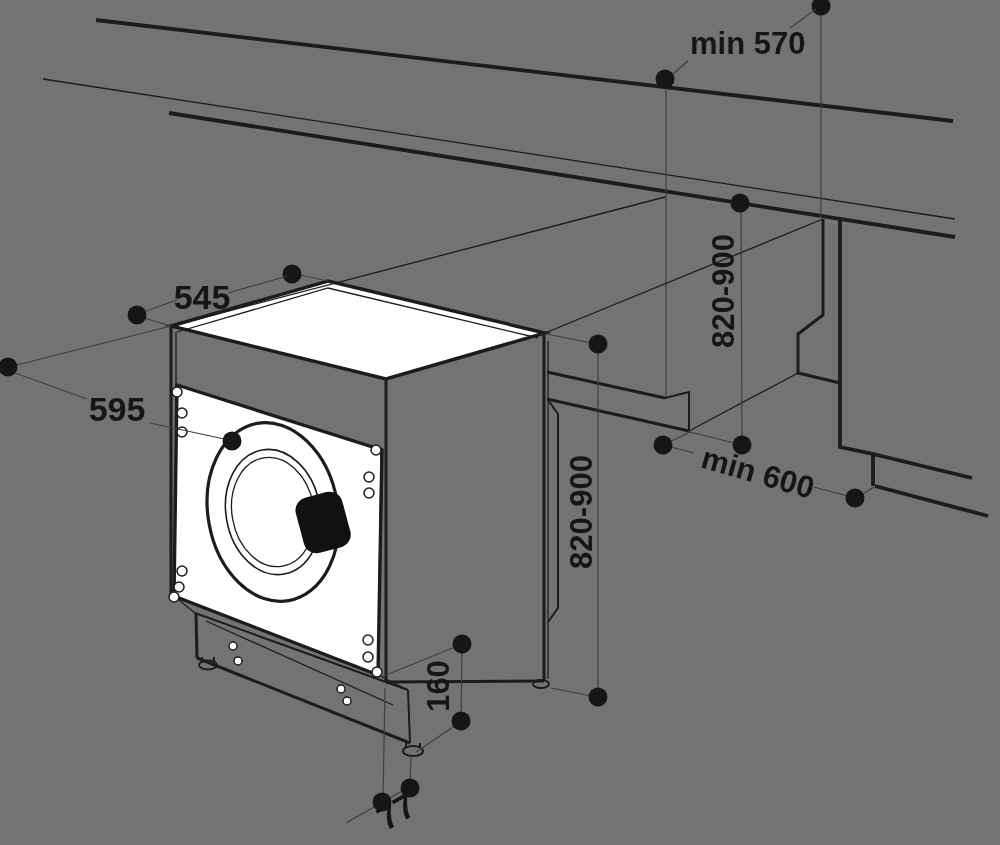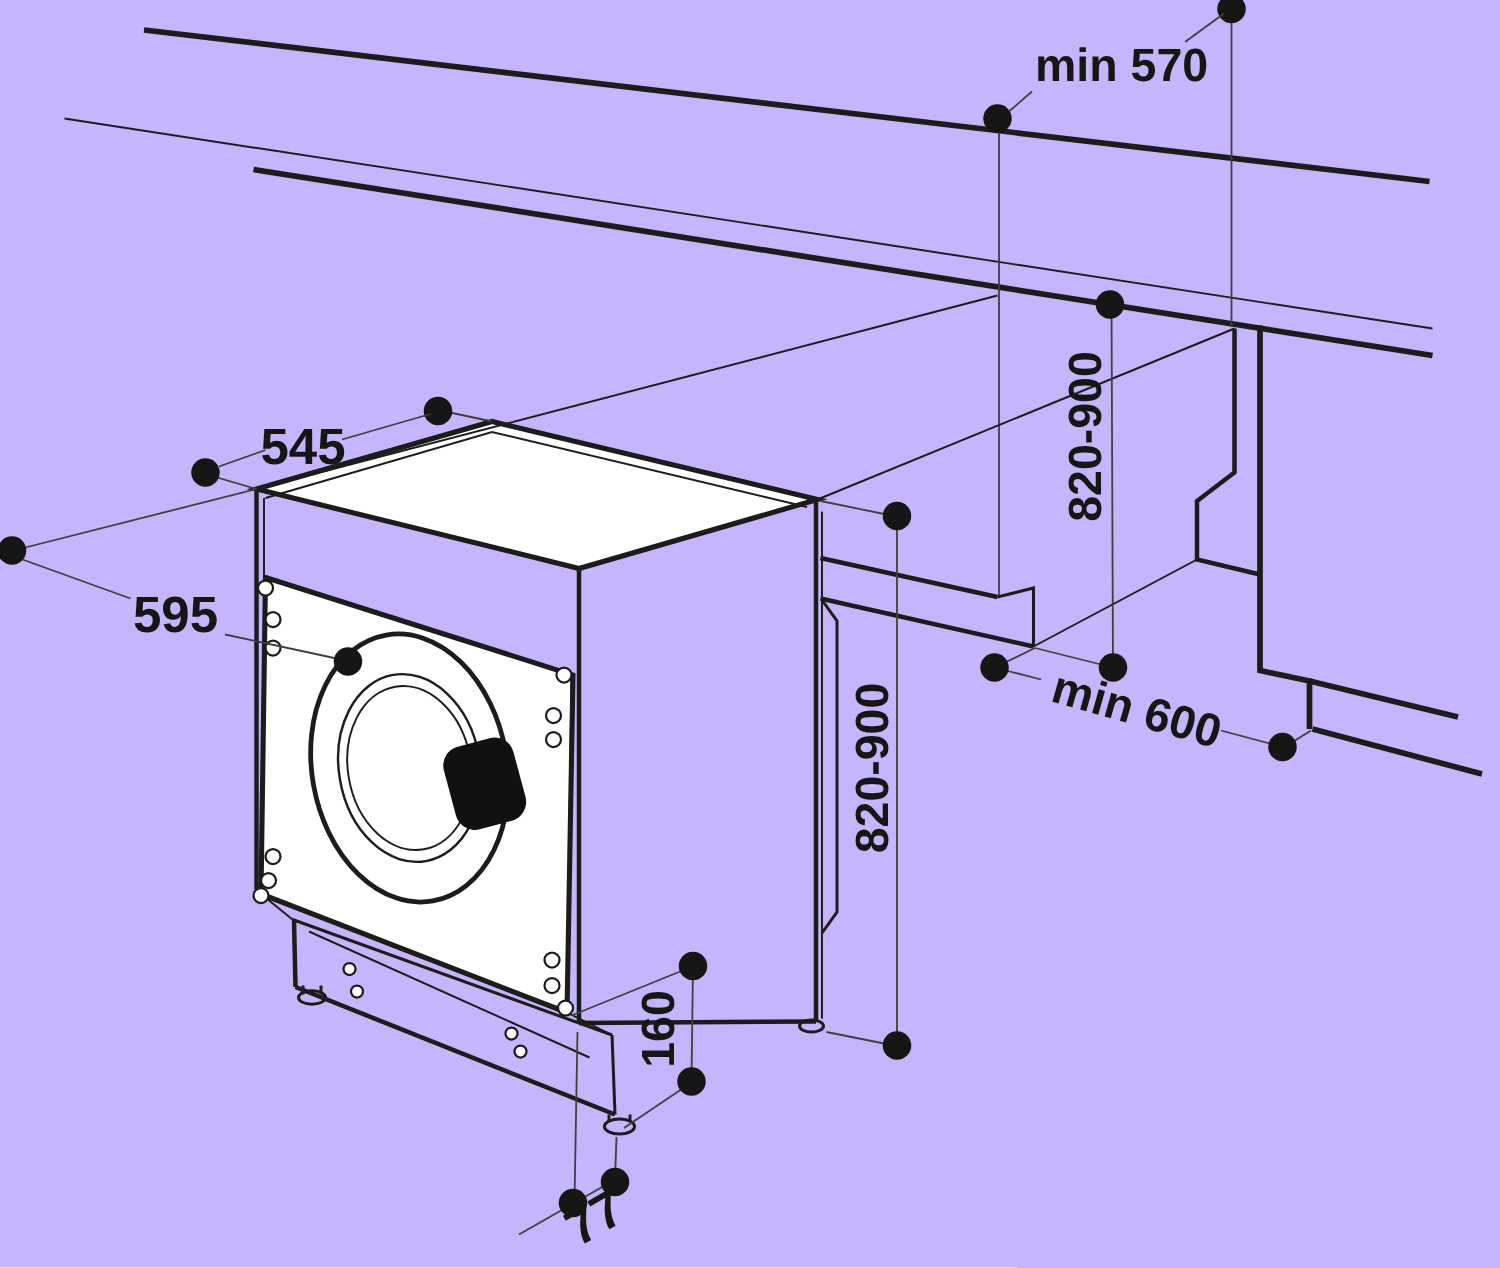--- a/index.html
+++ b/index.html
@@ -1,16 +1,16 @@
 <!DOCTYPE html>
 <html><head>
 <meta charset="utf-8">
 <style>
   html,body{margin:0;padding:0;background:#ffffff;}
-  .stage{width:1000px;height:845px;background:#c4b5fd;position:relative;overflow:hidden;
+  .stage{width:1000px;height:845px;background:#737373;position:relative;overflow:hidden;
          font-family:"Liberation Sans", sans-serif;}
   svg{display:block;}
   .ln{stroke:#1c1c1c;fill:none;stroke-linecap:butt;stroke-linejoin:miter;}
   .w4{stroke-width:3.8;}
   .w3{stroke-width:3;}
   .w2{stroke-width:2;}
   .w1{stroke-width:1.3;}
   .dim{stroke:#3f3f3f;stroke-width:1.2;fill:none;}
   .dot{fill:#161616;stroke:none;}
   .hole{fill:#ffffff;stroke:#1c1c1c;stroke-width:1.5;}

